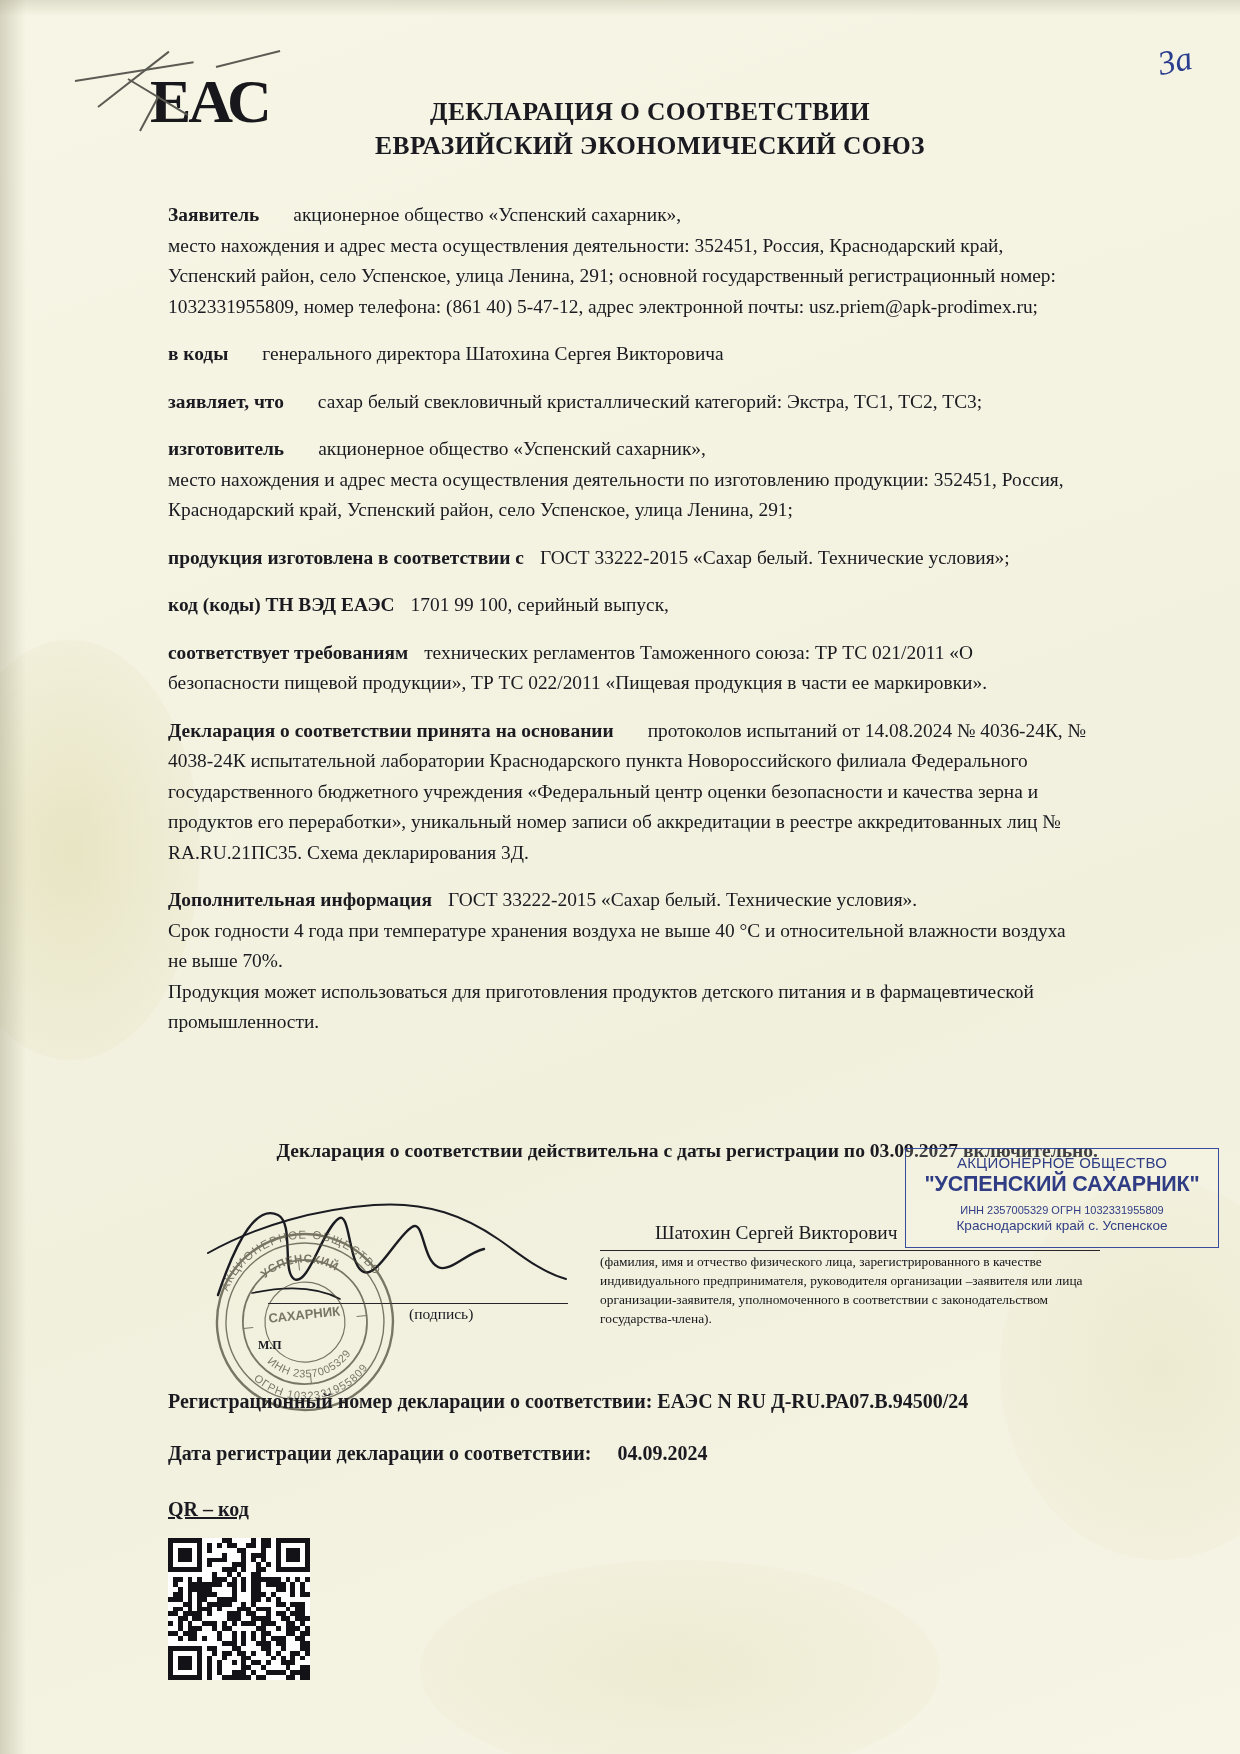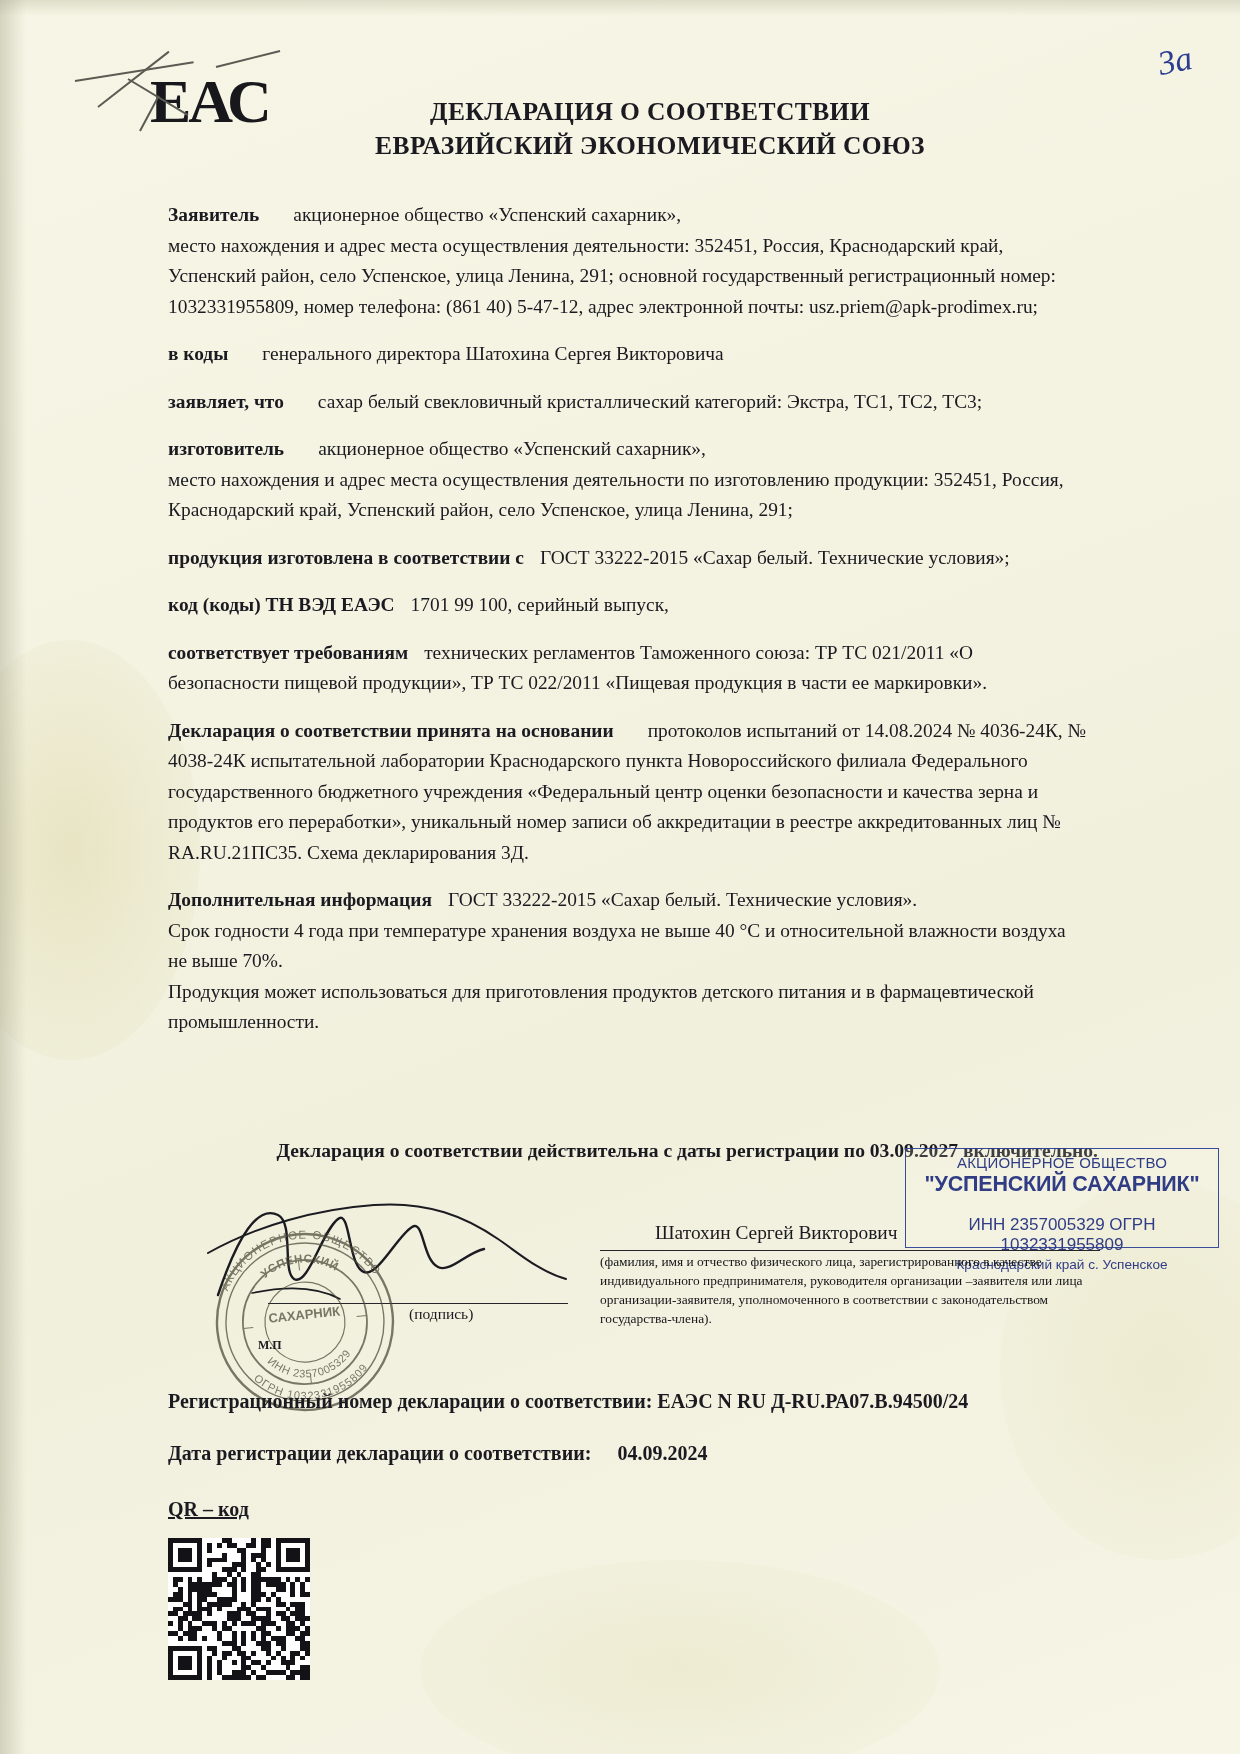--- a/index.html
+++ b/index.html
@@ -192,21 +192,21 @@
     height: 98px;
     border: 1.6px solid #2c3f96;
     color: #22307f;
     text-align: center;
     font-family: "Liberation Sans", sans-serif;
     background: rgba(243,243,226,.18);
     opacity: .93;
   }
   .rs1 { font-size: 15px; margin-top: 5px; letter-spacing: .2px; }
   .rs2 { font-size: 21.5px; font-weight: bold; letter-spacing: -.2px; margin-top: 1px; }
-  .rs3 { font-size: 17px; margin-top: 18px; }
+  .rs3 { font-size: 11px; margin-top: 7px; }
   .rs4 { font-size: 13.6px; margin-top: 2px; }
 
   
   .reg-num {
     position: absolute;
     left: 168px;
     top: 1390px;
     font-weight: bold;
     font-size: 20px;
   }

